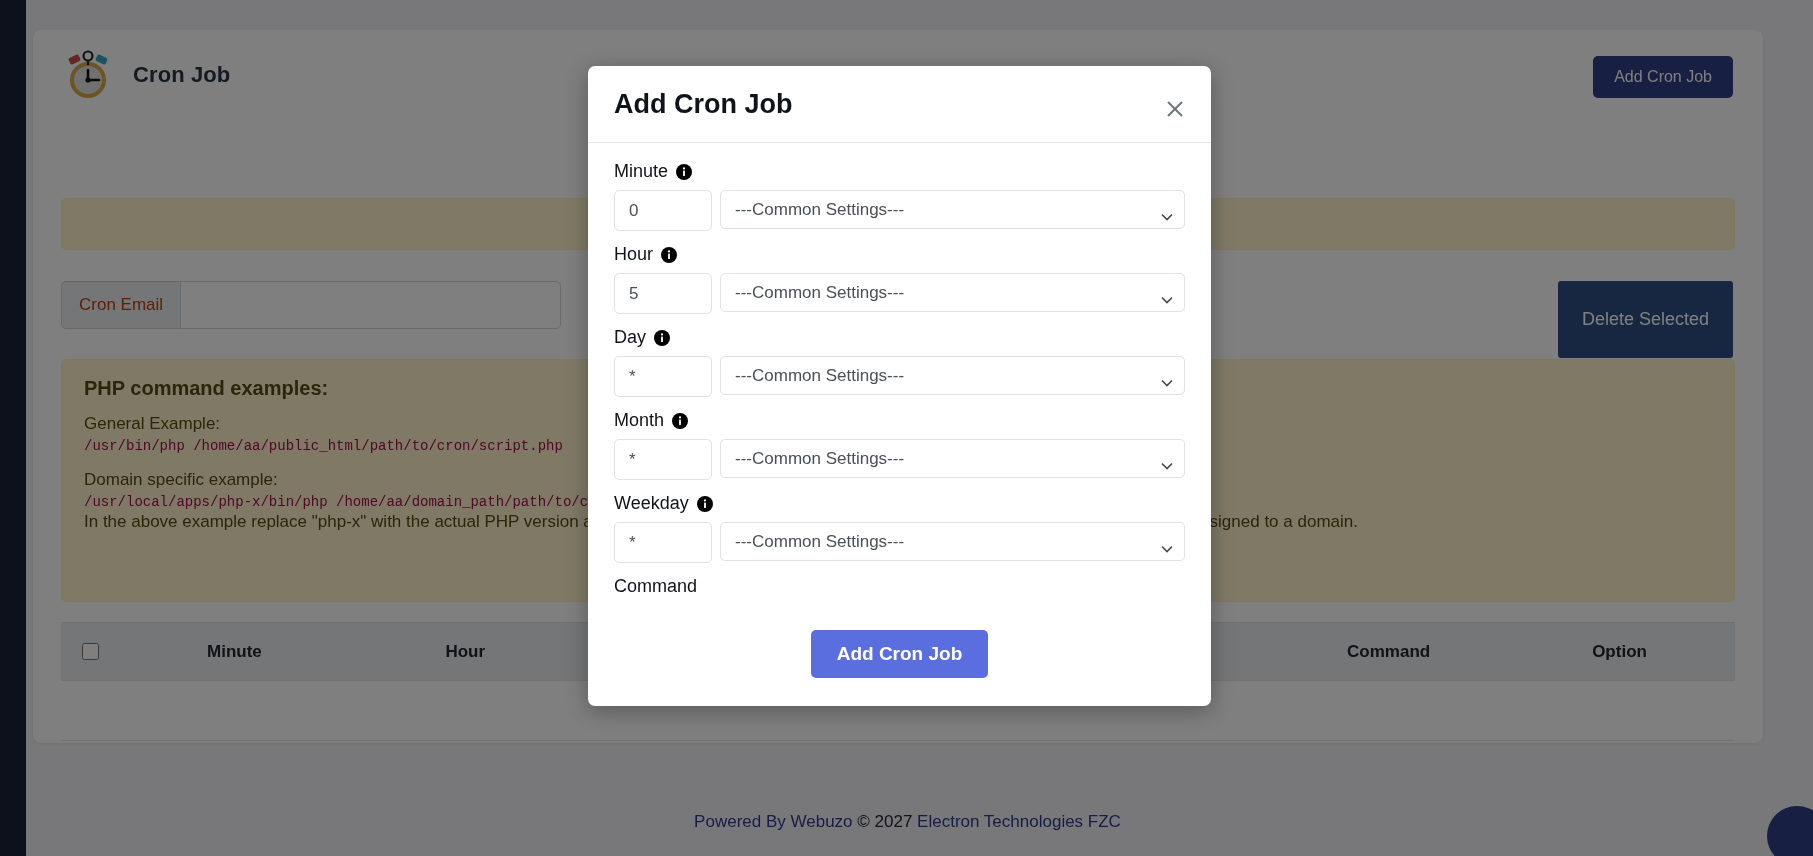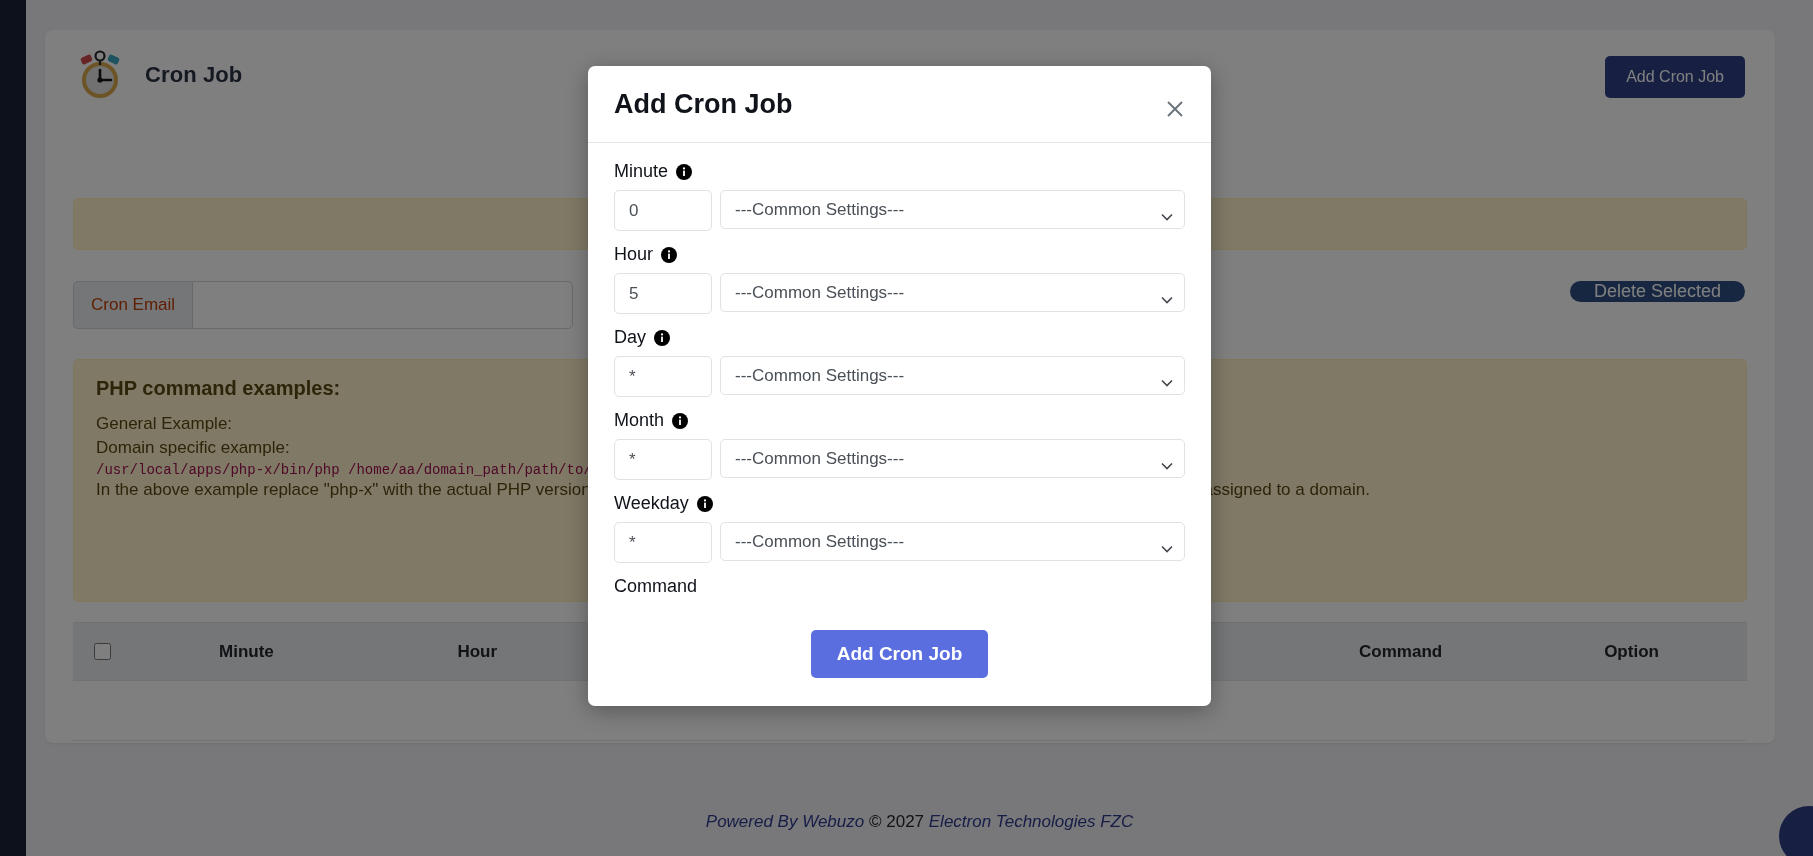--- a/index.html
+++ b/index.html
@@ -22,21 +22,21 @@
   #left-rail {
     position: absolute; left: 0; top: 0;
     width: 26px; height: 856px;
     background: #1b2236;
     z-index: 1;
   }
 
   
   #page {
     position: absolute;
-    left: 26px; top: 0;
+    left: 14px; top: 0;
     width: 1787px; height: 856px;
     background: #f0f1f4;
   }
 
   .card {
     position: absolute;
     left: 19px; top: 30px;
     width: 1730px;
     height: 713px;
     background: #ffffff;
@@ -113,23 +113,23 @@
     padding: 0 14px;
     font-family: "Liberation Sans", sans-serif;
     outline: none;
   }
   .btn-delete {
     position: absolute;
     right: 30px; top: 251px;
     background: #2f4f85;
     color: #ffffff;
     border: none;
-    border-radius: 14px;
+    border-radius: 3px;
     font-size: 18px;
-    padding: 0 24px;
+    padding: 28px 24px;
     font-family: "Liberation Sans", sans-serif;
     cursor: pointer;
     white-space: nowrap;
   }
 
   
   .php-box {
     position: absolute;
     left: 28px; top: 329px;
     width: 1674px;
@@ -197,21 +197,21 @@
 
   
   .footer {
     position: absolute;
     left: 0; top: 812px;
     width: 1787px;
     text-align: center;
     font-size: 17px;
     color: #2f3b8f;
   }
-  .footer a { color: #2f3b8f; text-decoration: none; font-style: italic; }
+  .footer a { color: #2f3b8f; text-decoration: none; }
   .footer .cpy { color: #22262e; }
 
   
   .help-bubble {
     position: absolute;
     right: -26px; bottom: -10px;
     width: 60px; height: 60px;
     border-radius: 50%;
     background: #2f3f85;
     cursor: pointer;
@@ -376,20 +376,21 @@
 
       <div class="email-group">
         <span class="email-addon">Cron Email</span>
         <input class="email-input" type="text" value="" style="">
       </div>
       <button class="btn-delete">Delete Selected</button>
 
       <div class="php-box">
         <p class="php-title">PHP command examples:</p>
         <p class="php-label">General Example:</p>
+        <p class="php-code">/usr/bin/php /home/aa/public_html/path/to/cron/script.php</p>
         <p class="php-label">Domain specific example:</p>
         <p class="php-code tight">/usr/local/apps/php-x/bin/php /home/aa/domain_path/path/to/cron/script.php</p>
         <p class="php-note"><span>In the above example replace "php-x" with the actual PHP version assigned to the domain. Please refer </span><a href="#">here</a><span> to determine the specific PHP version assigned to a domain.</span></p>
       </div>
 
       <table class="tbl">
         <thead>
           <tr>
             <th class="cb-col">
               <input type="checkbox" class="hdr-checkbox" style="">

